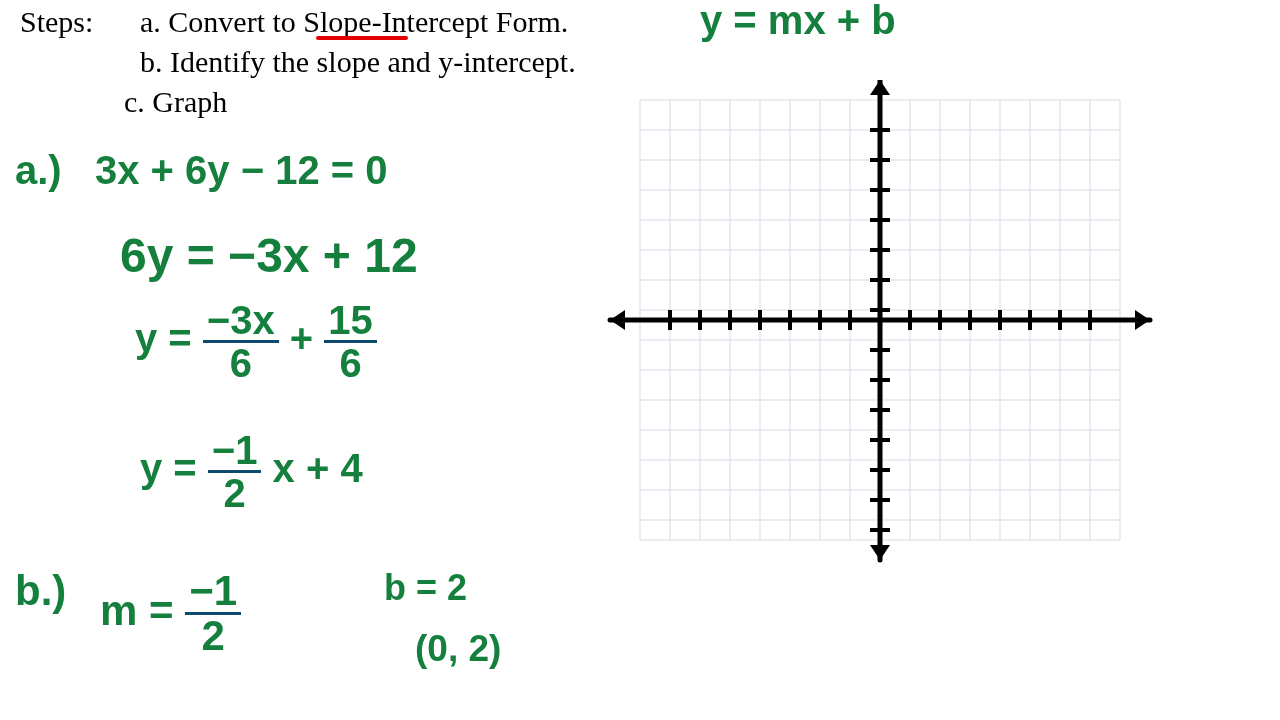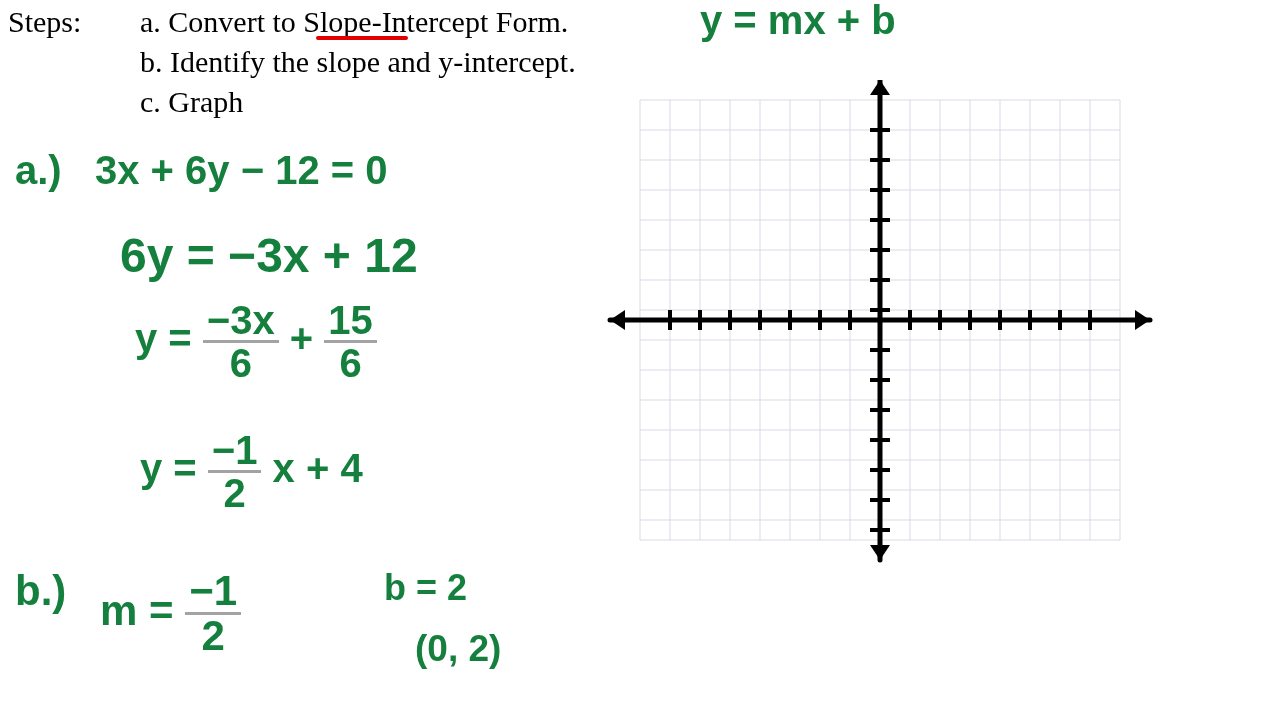--- a/index.html
+++ b/index.html
@@ -29,34 +29,34 @@
     position: absolute;
     line-height: 1;
   }
   .frac {
     display: inline-flex;
     flex-direction: column;
     align-items: center;
     vertical-align: middle;
     position: relative;
   }
-  .frac .num { border-bottom: 3px solid #a3a3a3; padding: 0 4px; }
+  .frac .num { border-bottom: 3px solid #0c4a6e; padding: 0 4px; }
   .frac .den { padding: 0 4px; }
   .grid {
     position: absolute;
   }
 </style>
 </head>
 <body>
 
-<div class="typed" style="left:8px; top:5px;text-align:right;">Steps:</div>
+<div class="typed" style="left:20px; top:5px;text-align:right;">Steps:</div>
 <div class="typed" style="left:140px; top:5px;">a. Convert to Slope-Intercept Form.</div>
 <div class="underline-red" style="left:316px; top:36px; width:92px;"></div>
 <div class="typed" style="left:140px; top:45px;text-align:right;">b. Identify the slope and y-intercept.</div>
-<div class="typed" style="left:140px; top:85px;">c. Graph</div>
+<div class="typed" style="left:124px; top:85px;">c. Graph</div>
 
 <div class="hand" style="left:700px; top:0px; font-size:40px;">y = mx + b</div>
 
 <div class="hand" style="left:15px; top:150px; font-size:40px;">a.)</div>
 <div class="hand" style="left:95px; top:150px; font-size:40px;">3x + 6y − 12 = 0</div>
 <div class="hand" style="left:120px; top:232px; font-size:48px;">6y = −3x + 12</div>
 
 <div class="hand" style="left:135px; top:300px; font-size:40px;">
   <span>y = </span>
   <span class="frac">

